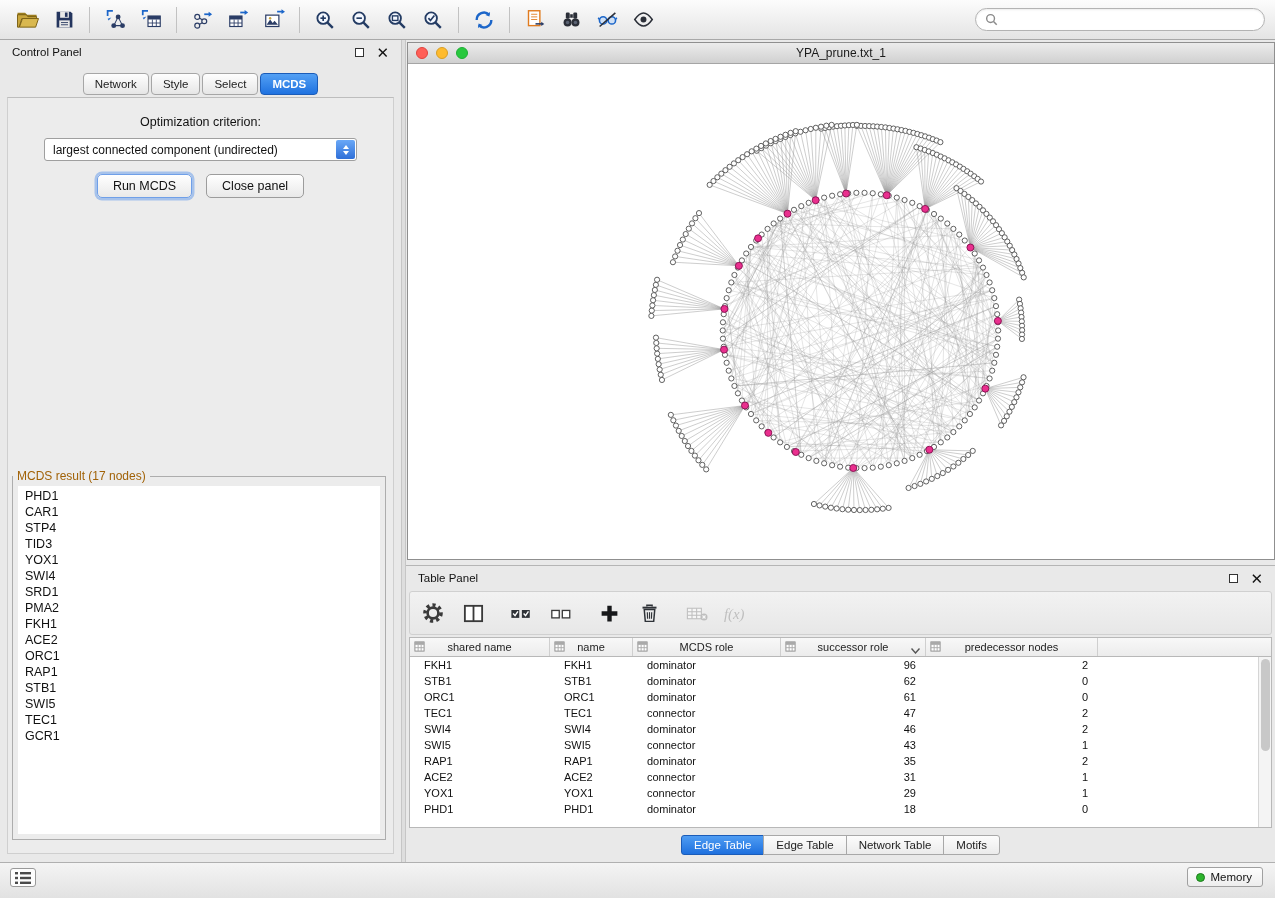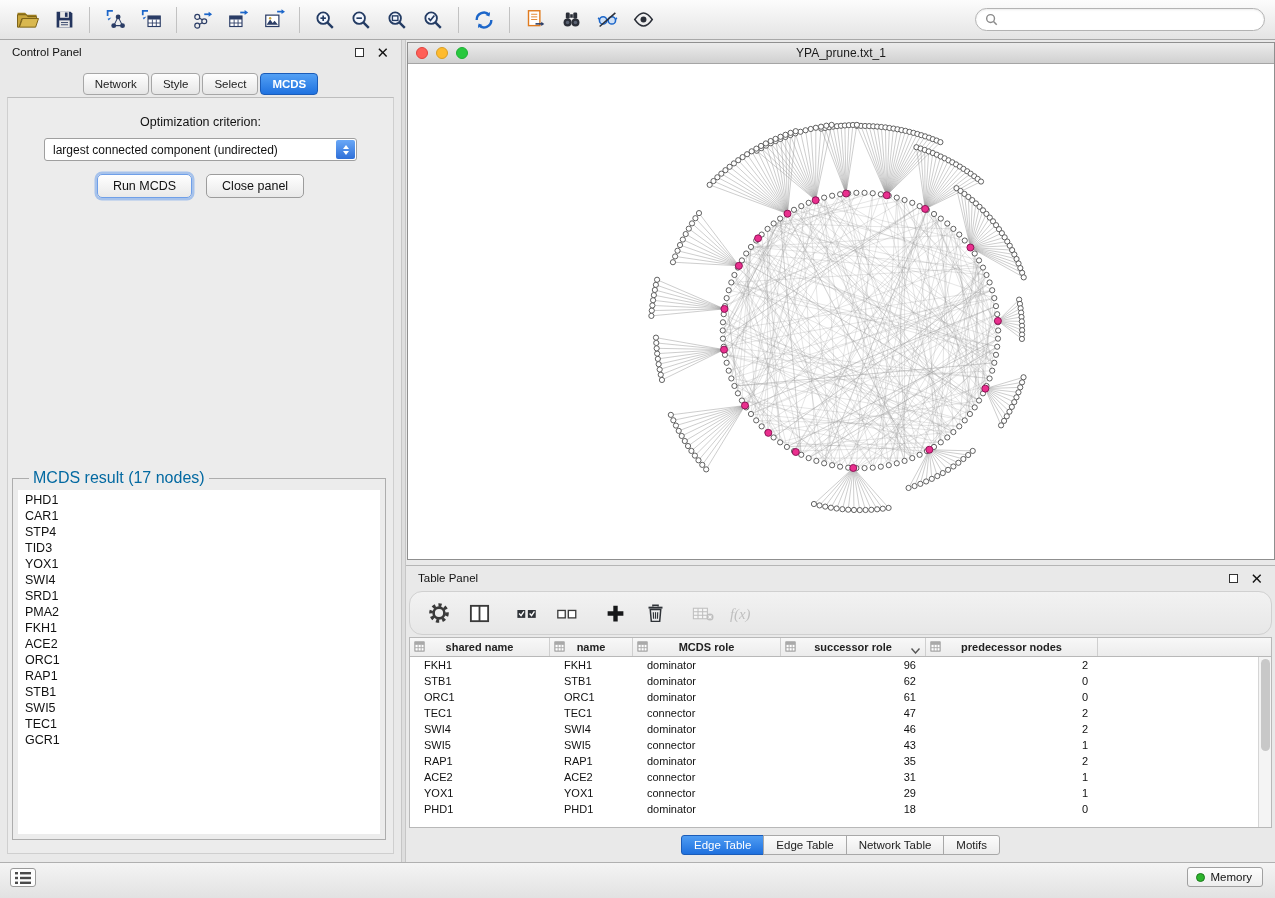--- a/index.html
+++ b/index.html
@@ -40,46 +40,46 @@
   .select-stepper{position:absolute;right:1px;top:1px;bottom:1px;width:19px;border-radius:2px;
     background:linear-gradient(#6aa8f7,#2e6fd8);display:flex;flex-direction:column;align-items:center;justify-content:center;gap:2px;}
   .select-stepper i{display:block;width:0;height:0;border-left:3.5px solid transparent;border-right:3.5px solid transparent;}
   .select-stepper .up{border-bottom:4.5px solid #fff;}
   .select-stepper .dn{border-top:4.5px solid #fff;}
   .btn-row{margin-top:13px;display:flex;justify-content:center;gap:14px;}
   .btn{font-size:12.5px;padding:4px 15px;background:linear-gradient(#ffffff,#e9e9e9);
     border:1px solid #9c9c9c;border-radius:5px;color:#111;}
   .btn.focus{border:1px solid #6f9fe8;box-shadow:0 0 0 2.5px rgba(110,160,235,.55);}
   .result-box{position:absolute;left:4px;right:7px;top:371px;height:371px;border:1px solid #adadad;padding:0;margin:0;}
-  .result-box legend{font-size:16px;margin-left:16px;padding:0 4px;color:#0369a1;}
+  .result-box legend{font-size:12px;margin-left:0;padding:0 4px;color:#a16207;}
   .result-list{position:absolute;left:5px;right:5px;top:3px;bottom:5px;background:#fff;overflow:hidden;padding:2px 0 0 7px;}
   .result-item{font-size:12.5px;line-height:16px;color:#111;}
 
   
   .right-area{position:absolute;left:406px;top:40px;width:869px;height:822px;}
   .network-window{position:absolute;left:1px;top:2px;right:0;height:518px;background:#fff;border:1px solid #8f8f8f;}
   .net-titlebar{position:absolute;left:0;top:0;right:0;height:21px;background:linear-gradient(#ececec,#d0d0d0);
     border-bottom:1px solid #a5a5a5;display:flex;align-items:center;padding:0 8px;gap:8px;}
   .light{width:12px;height:12px;border-radius:50%;flex:0 0 auto;z-index:2;}
   .light.red{background:#ff5f57;border:1px solid #e0443e;}
   .light.yellow{background:#febb2e;border:1px solid #d89e24;}
   .light.green{background:#28c83e;border:1px solid #1eaf34;}
   .net-title{position:absolute;left:0;right:0;text-align:center;font-size:12px;color:#1a1a1a;pointer-events:none;}
   .net-canvas{position:absolute;top:21px;left:0;right:0;bottom:0;background:#fff;}
   .net-canvas svg{width:100%;height:100%;display:block;}
 
   
   .table-panel{position:absolute;left:0;top:525px;right:0;bottom:0;background:#e9e9e9;border-top:1px solid #b5b5b5;}
   .tp-toolbar{position:absolute;left:3px;right:3px;top:25px;height:44px;background:linear-gradient(#f2f2f2,#e7e7e7);
-    border:1px solid #d0d0d0;border-radius:13px;display:flex;align-items:center;padding:0 14px;gap:10px;}
+    border:1px solid #d0d0d0;border-radius:3px;display:flex;align-items:center;padding:0 8px;gap:10px;}
   .tp-btn{width:30px;height:30px;display:flex;align-items:center;justify-content:center;border-radius:3px;}
   .tp-btn.gap{margin-left:8px;}
   .tp-btn.disabled{opacity:.55;}
   .table-wrap{position:absolute;left:3px;right:3px;top:71px;bottom:34px;background:#fff;border:1px solid #b8b8b8;overflow:hidden;}
-  .t-header{display:flex;height:19px;background:linear-gradient(#f8f8f8,#ececec);border-bottom:1px solid #b8b8b8;font-weight:bold;}
+  .t-header{display:flex;height:19px;background:linear-gradient(#f8f8f8,#ececec);border-bottom:1px solid #b8b8b8;}
   .th{position:relative;border-right:1px solid #cfcfcf;display:flex;align-items:center;justify-content:center;
     font-size:11px;color:#222;flex:0 0 auto;}
   .th .hicon{position:absolute;left:4px;top:3px;}
   .th .chev{position:absolute;right:5px;top:6px;}
   .t-body{position:absolute;left:0;right:13px;top:19px;bottom:0;overflow:hidden;}
   .tr{display:flex;height:16px;align-items:center;}
   .td{font-size:11px;color:#111;white-space:nowrap;overflow:hidden;flex:0 0 auto;padding-left:14px;}
   .td.num{text-align:right;padding-left:0;padding-right:10px;}
   .t-scrollbar{position:absolute;right:0;top:19px;bottom:0;width:13px;background:#f4f4f4;border-left:1px solid #d5d5d5;}
   .t-scrollbar .thumb{position:absolute;left:1.5px;right:1.5px;top:2px;height:92px;background:#c8c8c8;border-radius:5px;}

